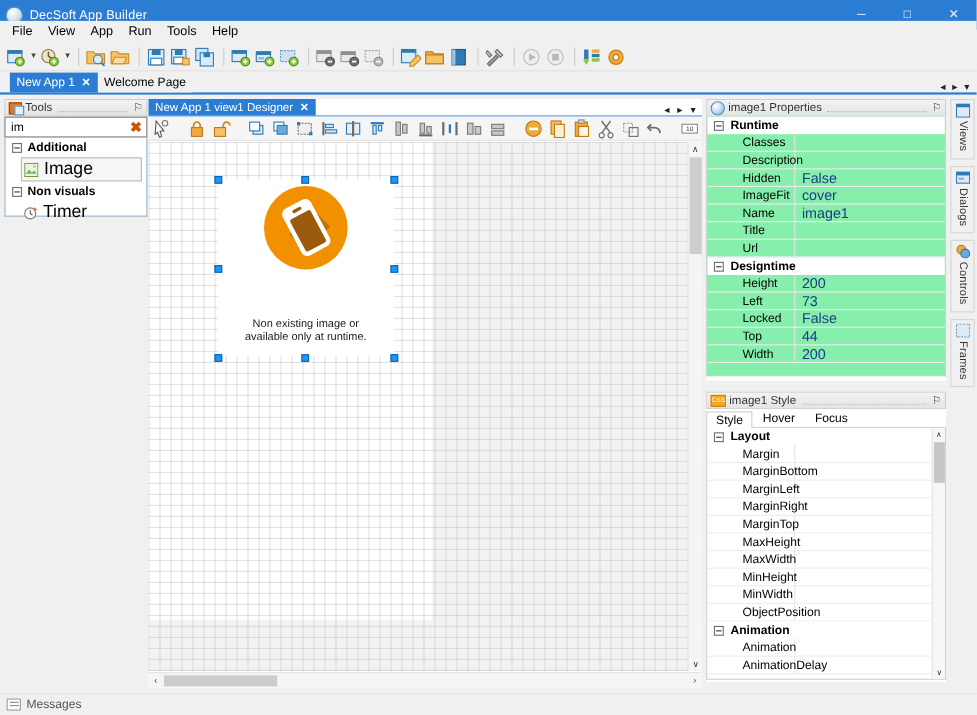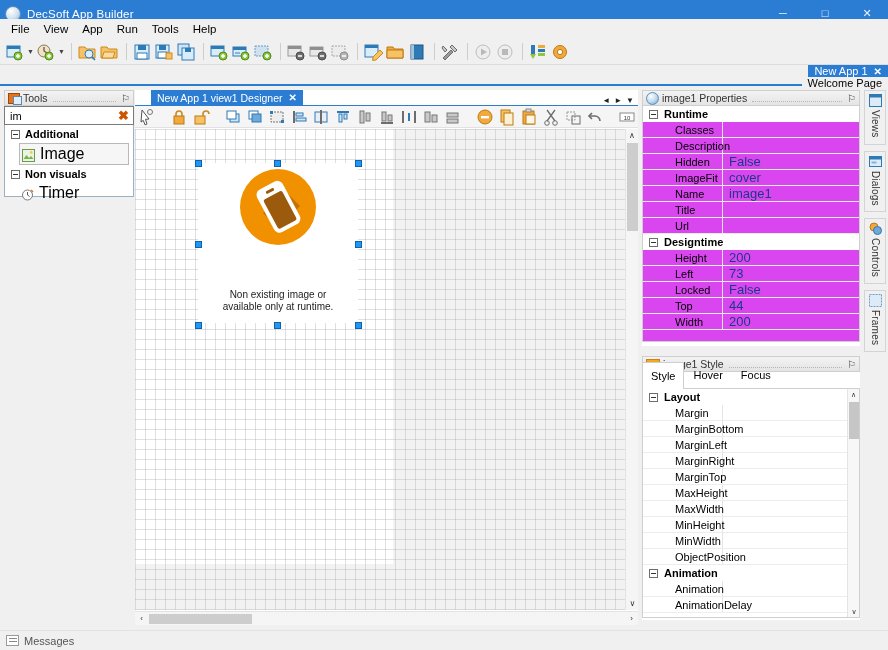--- a/index.html
+++ b/index.html
@@ -47,21 +47,20 @@
   .tb-sep { width:1px; height:17px; background:#cdcdcd; margin:0 5px; }
   .tbi { width:20px; height:20px; margin-right:2px; position:relative; display:inline-block; }
   .tbi svg { display:block; }
   .caret { width:9px; height:20px; display:flex; align-items:center; justify-content:center; font-size:7px; color:#444; }
 
   
   .doctabs {
     position:absolute; left:0; top:65px; width:888px; height:21px;
     background:#f0f0f0; display:flex; align-items:flex-end; padding-left:9px;
     border-bottom:2px solid #2b7cd3;
-    flex-direction:column;
   }
   .doctab {
     height:18px; display:flex; align-items:center; padding:0 6px; font-size:11px;
     background:#f0f0f0; color:#000;
   }
   .doctab.active { background:#2b7cd3; color:#fff; }
   .doctab .x { margin-left:6px; font-size:10px; font-weight:bold; }
   .nav-arrows { margin-left:auto; display:flex; align-items:center; gap:3px; padding-right:5px; color:#222; font-size:8px;}
 
   
@@ -94,21 +93,21 @@
     width:9px;height:9px;border:1px solid #6d6d6d;background:#fff;margin-right:5px;
     position:relative; flex:0 0 auto;
   }
   .grp .box:after{content:"";position:absolute;left:1px;top:3px;width:5px;height:1px;background:#333;}
   .titem { display:flex; align-items:center; font-size:16px; margin:2px 4px 2px 14px; padding:1px 2px; }
   .titem.sel { border:1px solid #b9b9b9; background:#f6f6f6; }
   .titem .ic { width:13px;height:13px;margin-right:5px;flex:0 0 auto; }
 
   
   .designer { position:absolute; left:135px; top:90px; width:503px; height:535px; background:#fff; }
-  .designer-tabrow { height:16px; display:flex; align-items:flex-end; border-bottom:1px solid #2b7cd3;padding-left:16px;}
+  .designer-tabrow { height:16px; display:flex; align-items:flex-end; border-bottom:1px solid #2b7cd3;}
   .dz-tab { height:15px; background:#2b7cd3; color:#fff; display:flex; align-items:center; padding:0 6px; font-size:10.5px; }
   .dz-tab .x { margin-left:6px; font-weight:bold; font-size:10px; }
   .dz-arrows { margin-left:auto; display:flex; align-items:center; gap:4px; font-size:8px; color:#222; padding-right:4px; }
 
   .designer-toolbar { height:22px; display:flex; align-items:center; background:#f5f5f5; border-bottom:1px solid #e2e2e2; padding-left:2px; }
 
   .canvas-wrap { position:absolute; left:0; top:39px; width:503px; height:481px; overflow:hidden;
     background-color:#f2f2f2;
     background-image:
       linear-gradient(to right, rgba(150,150,160,.28) 1px, transparent 1px),
@@ -136,34 +135,34 @@
   .vscroll .thumb { position:absolute; left:1px; top:14px; width:11px; height:88px; background:#cdcdcd; }
   .hscroll { position:absolute; left:0; bottom:0; width:503px; height:14px; background:#f5f5f5; border-top:1px solid #e4e4e4; display:flex; align-items:center;}
   .hscroll .arrow { width:13px; text-align:center; font-size:8px; color:#333;}
   .hscroll .thumb { position:absolute; left:14px; top:2px; width:103px; height:10px; background:#cdcdcd; }
 
   
   .props-panel { position:absolute; left:642px; top:90px; width:218px; height:256px; background:#fff; }
   .props-icon { width:13px;height:13px;margin-right:3px;border-radius:50%;
     background:radial-gradient(circle at 35% 30%, #fff 0%, #bcd8ef 55%, #6f9cc4 100%);
     border:1px solid #5e8fba; flex:0 0 auto; }
-  .grid-body { border:1px solid #cfcfcf; border-top:0; height:236px; overflow:hidden; background:#d946ef; }
+  .grid-body { border:1px solid #cfcfcf; border-top:0; height:236px; overflow:hidden; background:#86efac; }
   .cat-row { display:flex; align-items:center; font-weight:bold; font-size:11px; height:16px; padding-left:6px; background:#fff; }
   .cat-row .box { width:9px;height:9px;border:1px solid #6d6d6d;background:#fff;margin-right:6px;position:relative;flex:0 0 auto;}
   .cat-row .box:after{content:"";position:absolute;left:1px;top:3px;width:5px;height:1px;background:#333;}
   .prop-row { display:flex; height:16px; border-bottom:1px solid #ededed; }
   .prop-row .pname { width:80px; padding-left:32px; font-size:11px; color:#000; border-right:1px solid #e4e4e4; line-height:16px; }
   .prop-row .pval { flex:1; padding-left:6px; font-size:13px; color:#1b3a86; line-height:16px; }
 
   
   .style-panel { position:absolute; left:642px; top:356px; width:218px; height:264px; background:#fff; }
   .style-icon { width:14px;height:11px;margin-right:3px;background:#f5a623;color:#fff;font-size:6px;
     display:flex;align-items:center;justify-content:center;border:1px solid #c9851a;flex:0 0 auto; }
   .stabs { display:flex; height:17px; align-items:flex-end; border-bottom:1px solid #cfcfcf; background:#fff;}
-  .stab { padding:7px 8px; font-size:11px; border:1px solid transparent; border-bottom:0;}
+  .stab { padding:1px 8px; font-size:11px; border:1px solid transparent; border-bottom:0;}
   .stab.active { background:#fff; border-color:#cfcfcf; position:relative; top:1px; }
   .style-body { position:relative; border:1px solid #cfcfcf; border-top:0; height:229px; overflow:hidden; background:#fff; }
   .svscroll { position:absolute; right:0; top:0; width:12px; height:229px; background:#f7f7f7; border-left:1px solid #e4e4e4;}
   .svscroll .arrow{height:12px;display:flex;align-items:center;justify-content:center;font-size:7px;color:#333;}
   .svscroll .thumb{position:absolute;left:1px;top:13px;width:10px;height:37px;background:#c6c6c6;}
 
   
   .vstrip { position:absolute; left:864px; top:90px; width:22px; height:330px; }
   .vtab { width:22px; margin-bottom:6px; background:#f0f0f0; border:1px solid #d4d4d4;
     display:flex; flex-direction:column; align-items:center; padding:3px 0 6px; }

